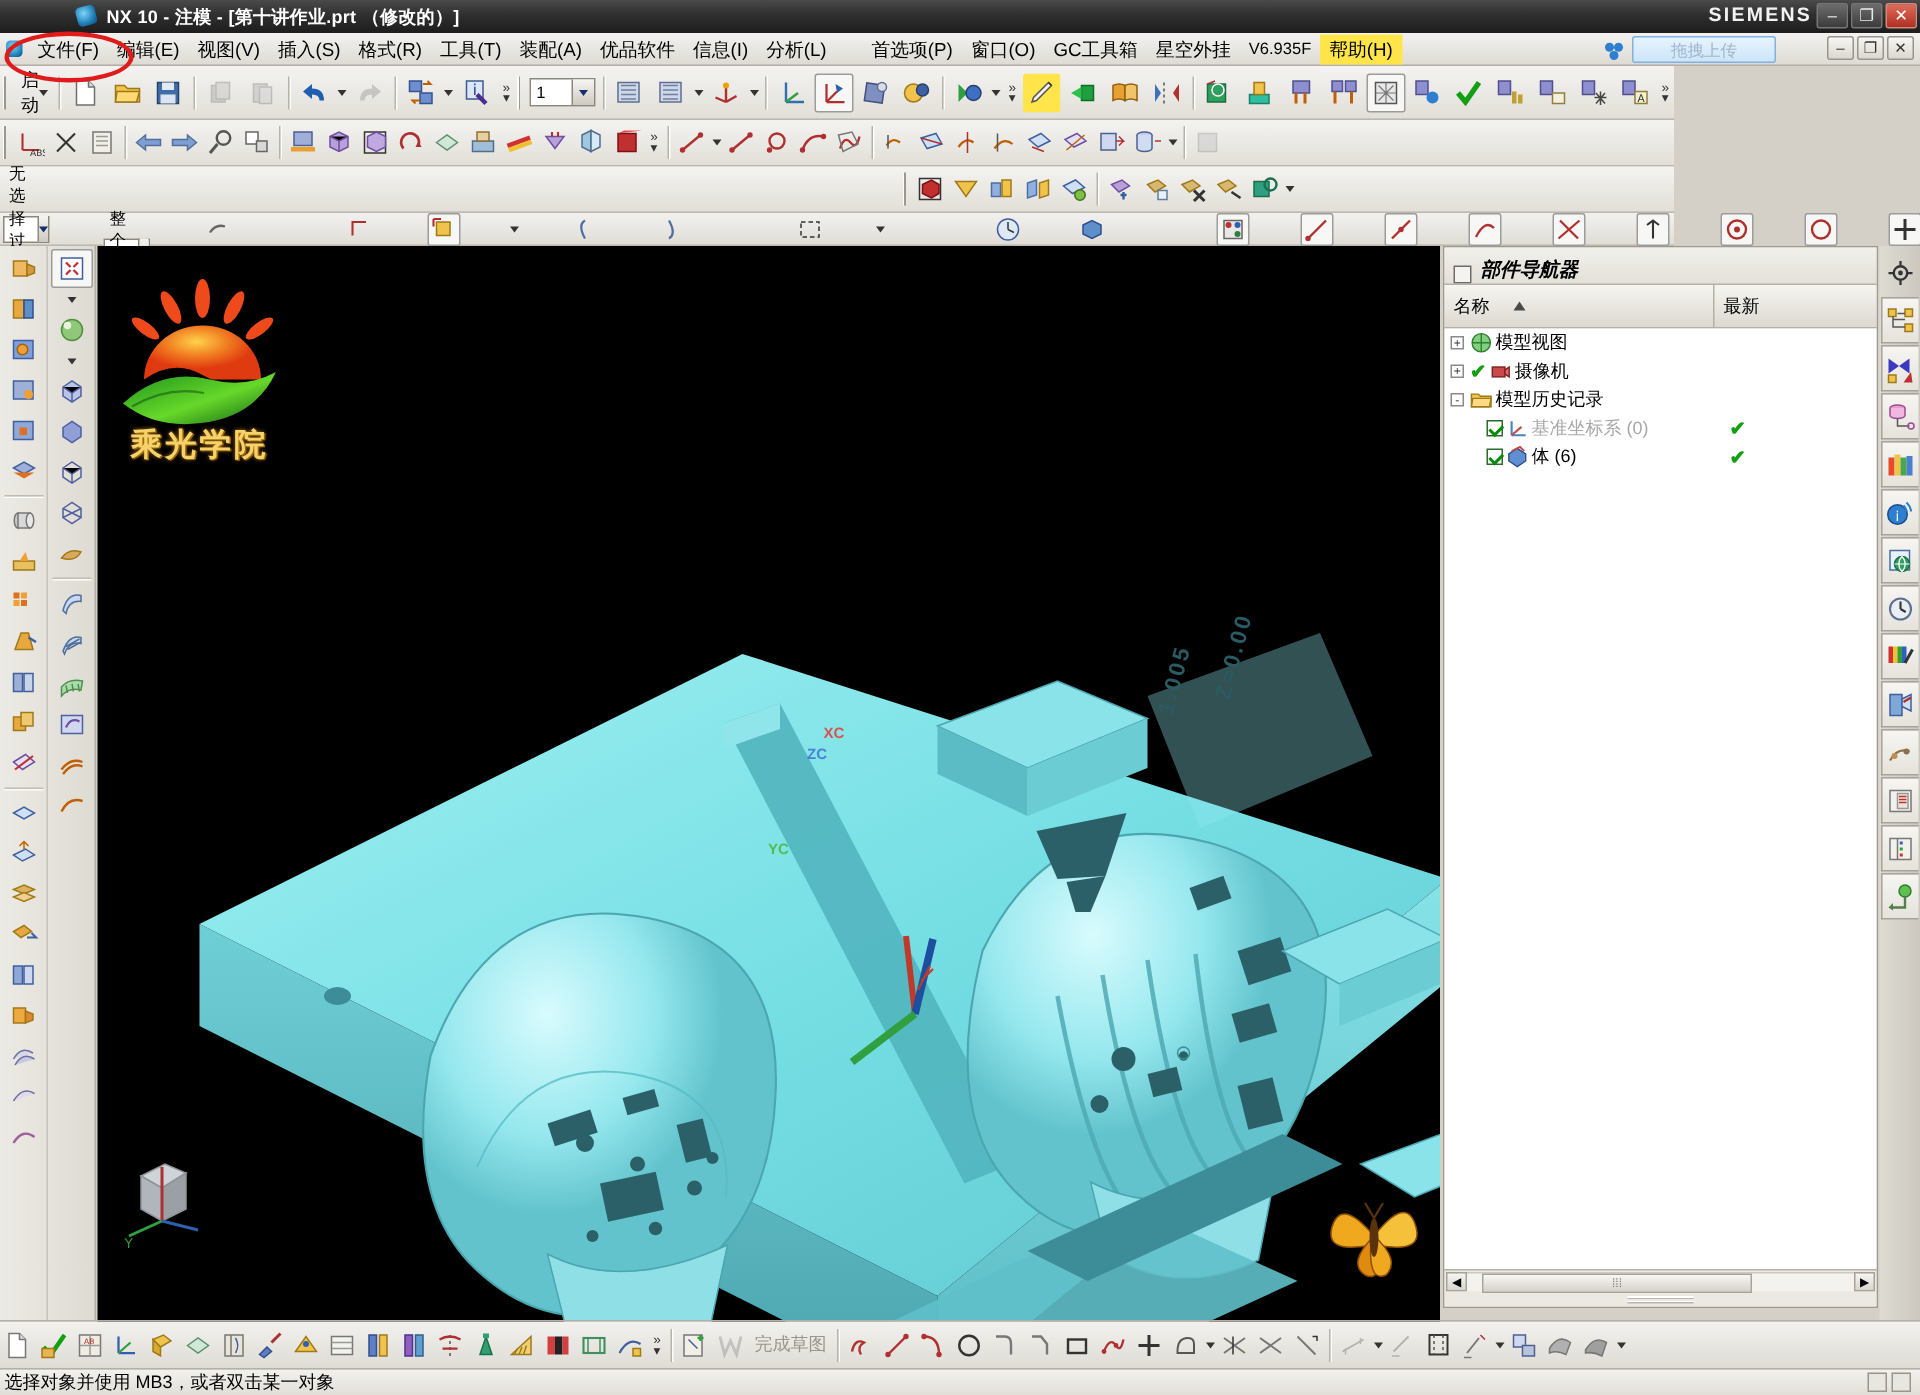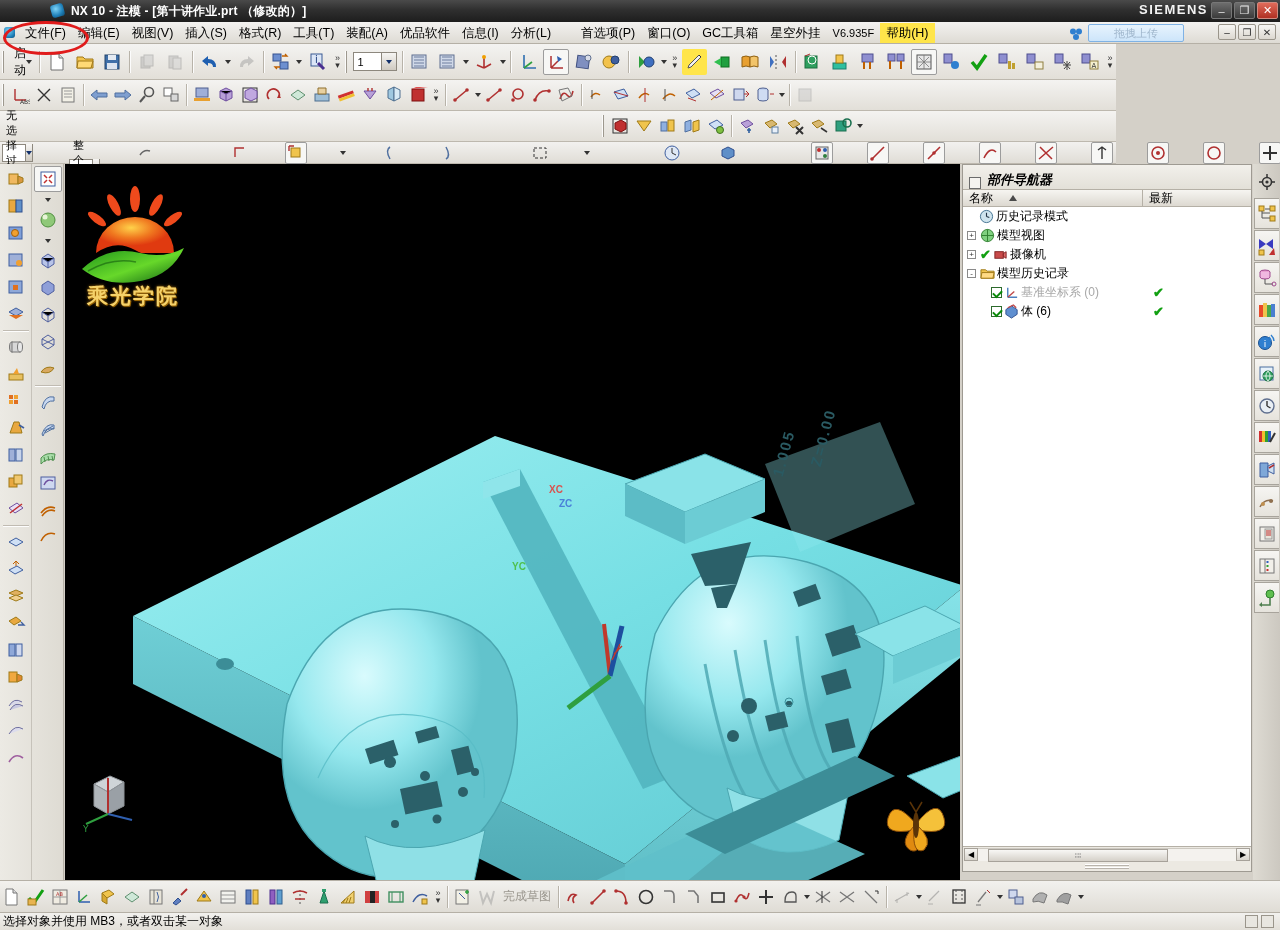--- a/index.html
+++ b/index.html
@@ -155,21 +155,21 @@
     position:absolute; left:962px; top:164px; width:290px; height:708px;
     background:#ece9e2; border:1px solid #9e9a92;
     display:flex; flex-direction:column;
   }
   .pnav-hdr {
     height:24px; display:flex; align-items:flex-end; padding-left:6px; gap:6px;
     background:linear-gradient(to bottom,#f2f0eb,#e3e0d8); font-weight:bold; font-size:13px;font-style:italic;
   }
   .pnav-hdr .pin { width:12px; height:12px; border:1px solid #6b6b6b; background:#f5f3ef;}
   .pn-tablehdr {
-    display:flex; height:18px; background:linear-gradient(to bottom,#f6f5f1,#ddd9d1);
+    display:flex; height:30px; background:linear-gradient(to bottom,#f6f5f1,#ddd9d1);
     border-top:1px solid #b5b0a6; border-bottom:1px solid #b5b0a6; font-size:12px;
   }
   .pn-tablehdr .c1 { width:180px; border-right:1px solid #b5b0a6; padding-left:6px; display:flex;
      align-items:center; gap:16px;}
   .pn-tablehdr .c2 { flex:1; padding-left:6px; display:flex; align-items:center;}
   .sortarrow{width:0;height:0;border-left:4px solid transparent;border-right:4px solid transparent;
      border-bottom:6px solid #4a4a4a;}
   .pn-body { flex:1; background:#fff; position:relative; overflow:hidden; }
   .pn-row { height:19px; display:flex; align-items:center; font-size:12px; position:relative; }
   .pn-row .nm { width:180px; display:flex; align-items:center; gap:2px; }
@@ -1245,21 +1245,21 @@
         <path d="M2 18 L10 2 M4 12 L12 4" stroke="#c0392b" stroke-width="1.4"></path>
       </g>
     </svg>
 
     <div class="gfx-label" style="left:704px; top:310px; color:#2a5a62; font-size:15px; font-weight:bold;
                 transform:rotate(-75deg); transform-origin:left top; letter-spacing:2px;">1.005</div>
     <div class="gfx-label" style="left:742px; top:300px; color:#2a5a62; font-size:15px; font-weight:bold;
                 transform:rotate(-75deg); transform-origin:left top; letter-spacing:2px;">Z=0.00</div>
 
     <div class="gfx-label" style="left:484px; top:320px; color:#d9534f; font-weight:bold;">XC</div>
-    <div class="gfx-label" style="left:494px; top:334px; color:#4a82d8; font-weight:bold;">ZC</div>
+    <div class="gfx-label" style="left:473px; top:334px; color:#4a82d8; font-weight:bold;">ZC</div>
     <div class="gfx-label" style="left:447px; top:397px; color:#4fc04f; font-weight:bold;">YC</div>
 
     <svg class="csys-corner" viewBox="0 0 70 70">
       <path d="M14 20 L30 12 L44 18 L28 28z" fill="#cfd4d8" stroke="#8f9499"></path>
       <path d="M14 20 L14 42 L28 50 L28 28z" fill="#b0b6bb" stroke="#8f9499"></path>
       <path d="M28 28 L28 50 L44 42 L44 18z" fill="#9aa0a6" stroke="#8f9499"></path>
       <path d="M28 50 L28 14" stroke="#b03030" stroke-width="2"></path>
       <path d="M28 50 L6 60" stroke="#2f9f3f" stroke-width="2"></path>
       <path d="M28 50 L52 56" stroke="#2f5fb0" stroke-width="2"></path>
       <text x="3" y="68" font-size="9" fill="#2f9f3f" font-family="DejaVu Sans">Y</text>
@@ -1284,32 +1284,20 @@
       <div class="c1">
         <span>名称</span>
         <span class="sortarrow"></span>
       </div>
       <div class="c2">
         <span>最新</span>
       </div>
     </div>
     <div class="pn-body">
 
-      <div class="pn-row">
-        <div class="nm" style="padding-left:16px">
-          <svg class="ico" style="width:15px;height:15px" viewBox="0 0 16 16">
-            <circle cx="8" cy="8" r="6.5" fill="#cfe4ee" stroke="#3f6f8f"></circle>
-            <path d="M8 8 L8 4 M8 8 L11 9" stroke="#234" stroke-width="1.2"></path>
-          </svg>
-          <span>历史记录模式</span>
-        </div>
-        <div class="up">
-            <span class="greentick"></span>
-          </div>
-      </div>
 
       <div class="pn-row">
         <div class="nm" style="padding-left:4px">
           <span class="expander">+</span>
           <svg class="ico" style="width:15px;height:15px" viewBox="0 0 16 16">
             <circle cx="8" cy="8" r="6.5" fill="#7fd07f" stroke="#2f7f2f"></circle>
             <path d="M8 1.5 L8 14.5 M1.5 8 L14.5 8" stroke="#2f7f2f"></path>
           </svg>
           <span>模型视图</span>
         </div>

